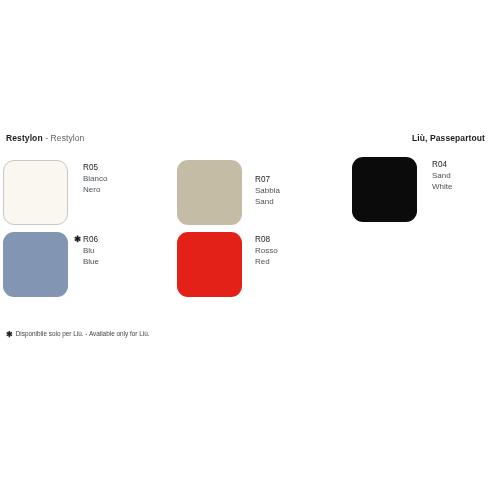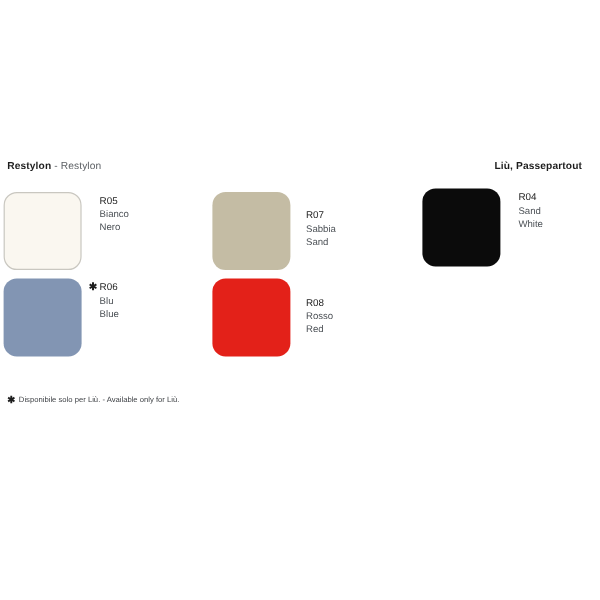--- a/index.html
+++ b/index.html
@@ -87,21 +87,21 @@
   #item-r05 .labels { left: 80px; top: 2px; }
 
   #item-r06 { left: 3px; top: 232px; }
   #item-r06 .labels { left: 80px; top: 2px; }
 
   
   #item-r07 { left: 177px; top: 160px; }
   #item-r07 .labels { left: 78px; top: 2px; margin-top: 12px; }
 
   #item-r08 { left: 177px; top: 232px; }
-  #item-r08 .labels { left: 78px; top: 2px; margin-top: 13px; }
+  #item-r08 .labels { left: 78px; top: 2px; }
 
   
   #item-r04 { left: 352px; top: 157px; }
   #item-r04 .labels { left: 80px; top: 2px; }
 
   
   #footnote {
     position: absolute;
     left: 6px;
     top: 329px;

